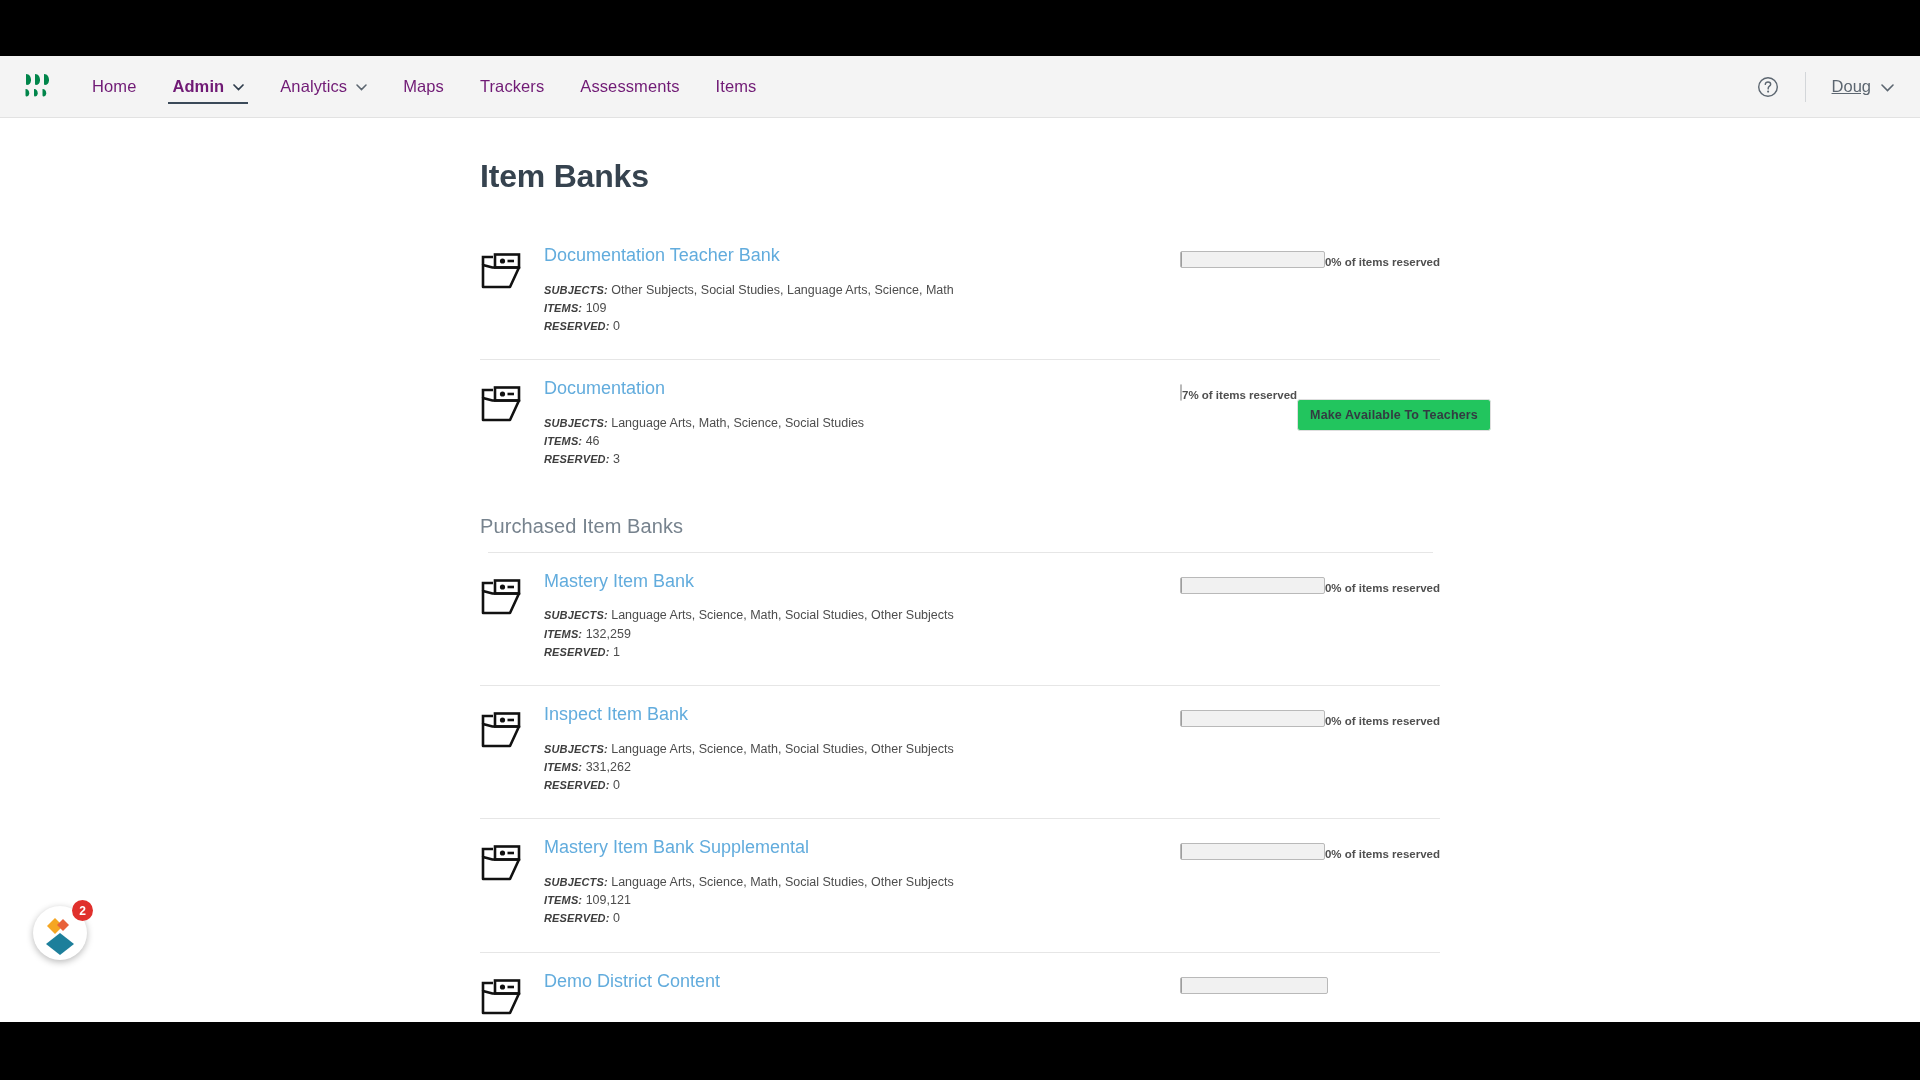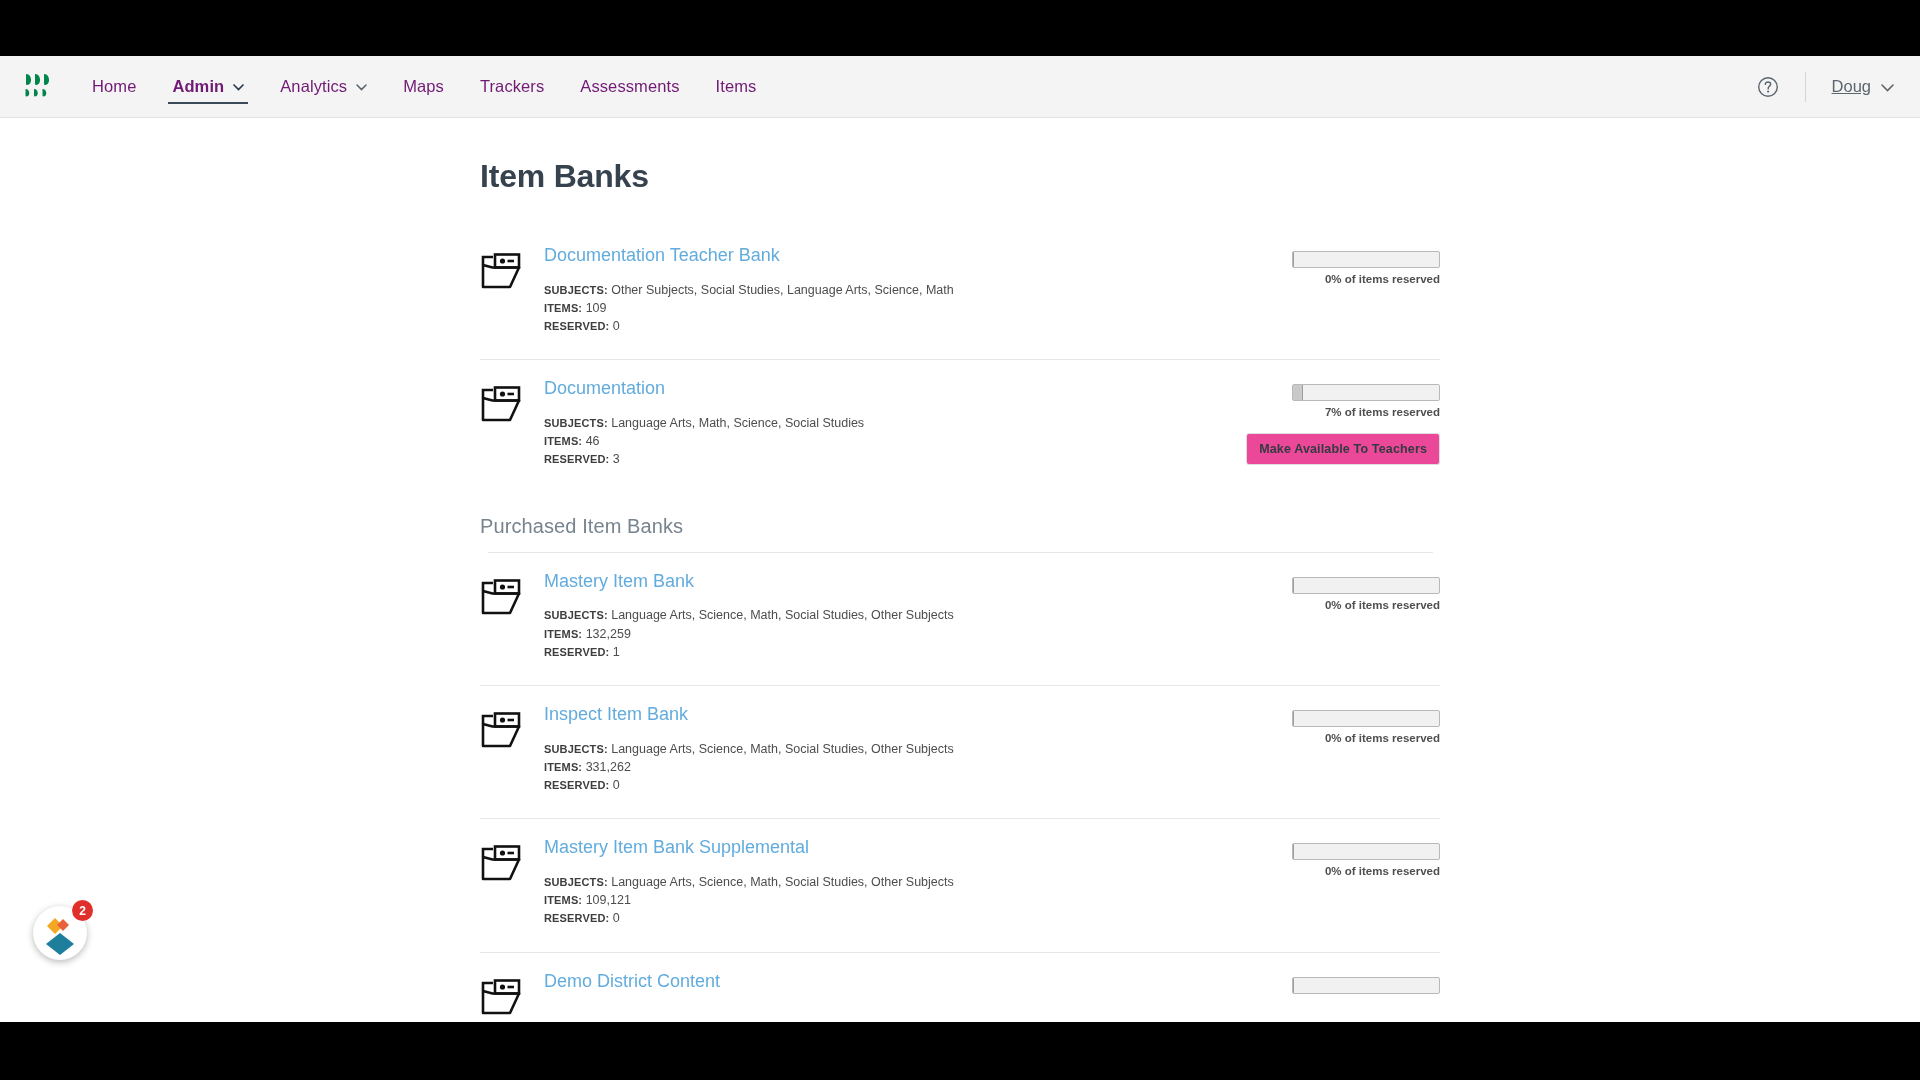--- a/index.html
+++ b/index.html
@@ -182,30 +182,31 @@
     font-size: 12.5px;
     color: #5d5d5d;
     line-height: 1.22;
   }
   .bank-meta .row { margin-bottom: 3px; }
   .bank-meta .lbl {
     font-weight: bold;
     color: #3e3e3e;
     font-size: 11px;
     letter-spacing: .15px;
+    font-style: italic;
   }
   .bank-meta .val { font-size: 12.5px; color: #4d4d4d; }
 
   .bank-right {
     width: 260px;
     flex: none;
     padding-top: 6px;
     display: flex;
-    flex-direction: column;
-    align-items: flex-end;
+    flex-direction: row;
+    align-items: flex-start;
   }
 
   .progress-track {
     width: 148px;
     height: 17px;
     background: #f1f1f1;
     border: 1px solid #b9b9b9;
     border-radius: 2px;
     overflow: hidden;
     position: relative;
@@ -218,21 +219,21 @@
   .progress-label {
     margin-top: 5px;
     font-size: 11.5px;
     font-weight: bold;
     color: #4f4f4f;
     white-space: nowrap;
   }
 
   .make-available-btn {
     margin-top: 15px;
-    background: #ec4899;
+    background: #22c55e;
     border: 1px solid #dedede;
     border-radius: 3px;
     padding: 8px 12px;
     font-size: 12.5px;
     font-weight: bold;
     color: #333b42;
     cursor: pointer;
     letter-spacing: .15px;
     white-space: nowrap;
   }

